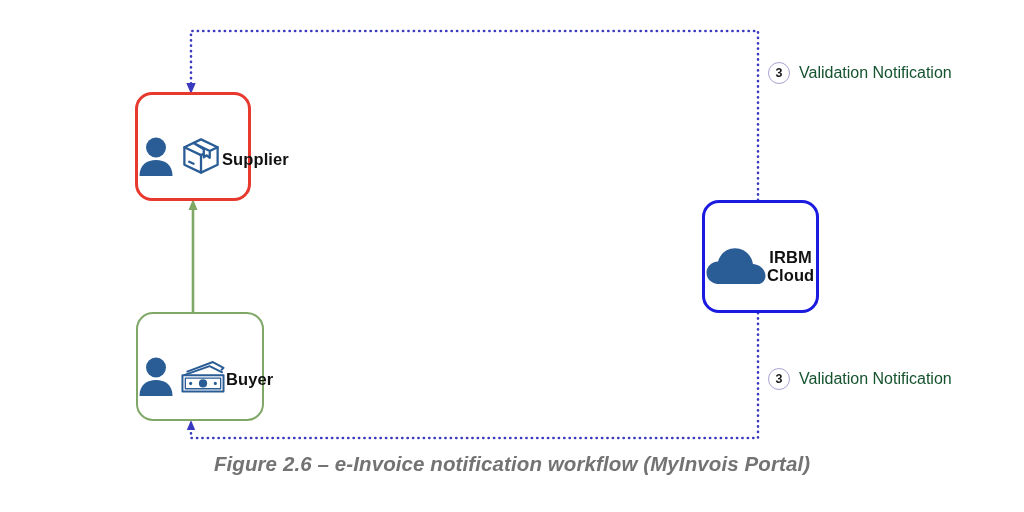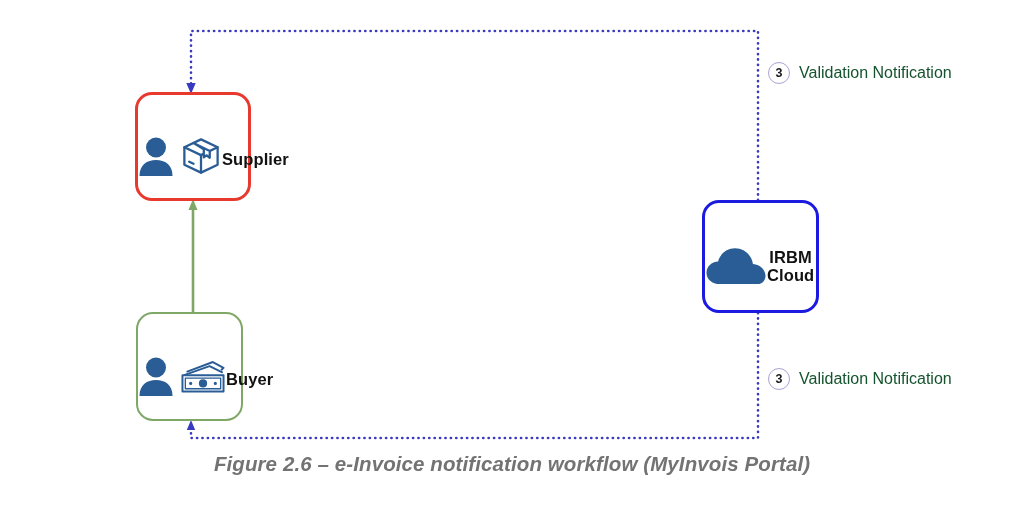--- a/index.html
+++ b/index.html
@@ -62,21 +62,21 @@
     padding-top: 18px;
   }
   #node-supplier .node-label {
     font-size: 16.5px;
     margin-top: 8px;
   }
 
   #node-buyer {
     left: 136px;
     top: 312px;
-    width: 107px;
+    width: 128px;
     height: 109px;
     border: 2.6px solid #7fa867;
     padding-top: 18px;
   }
   #node-buyer .node-label {
     font-size: 16.5px;
     margin-top: 8px;
   }
 
   #node-irbm {

